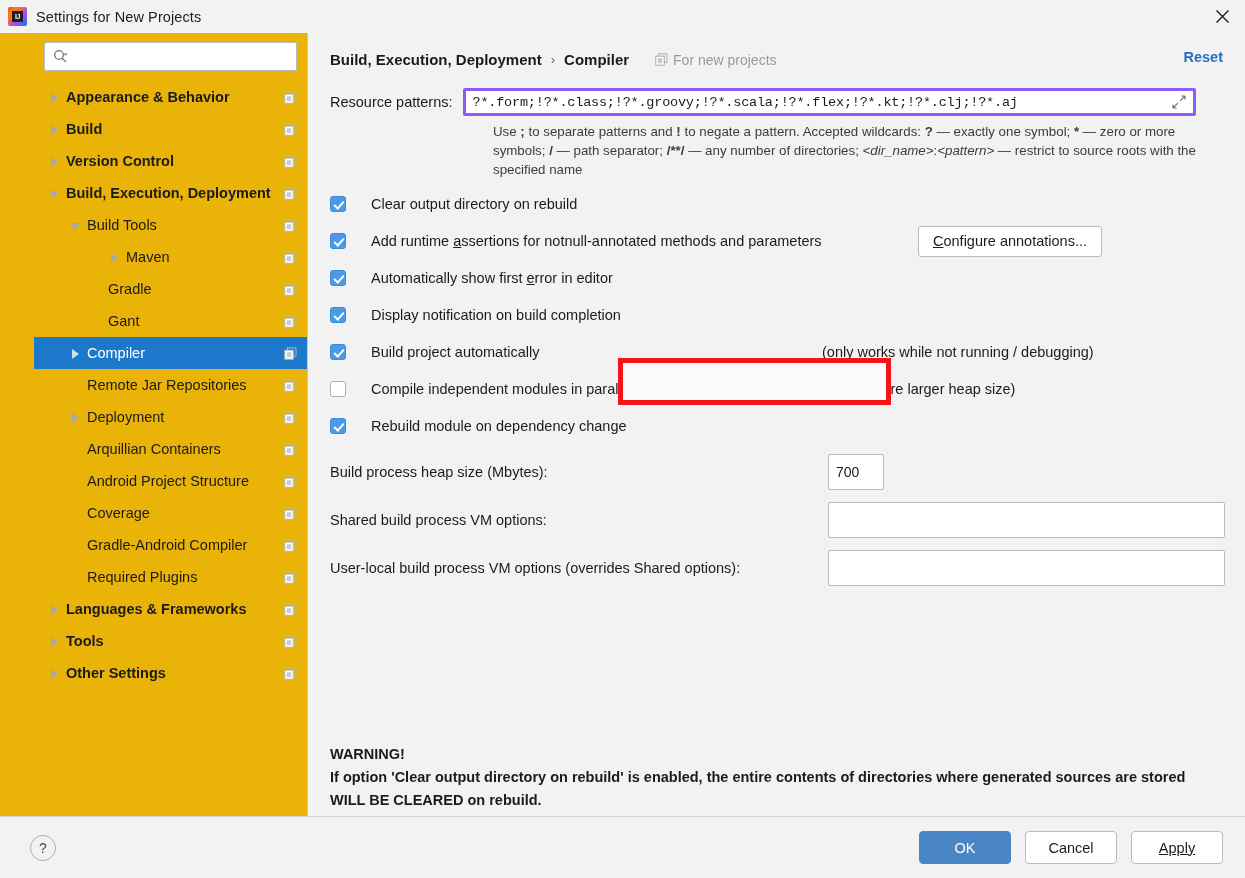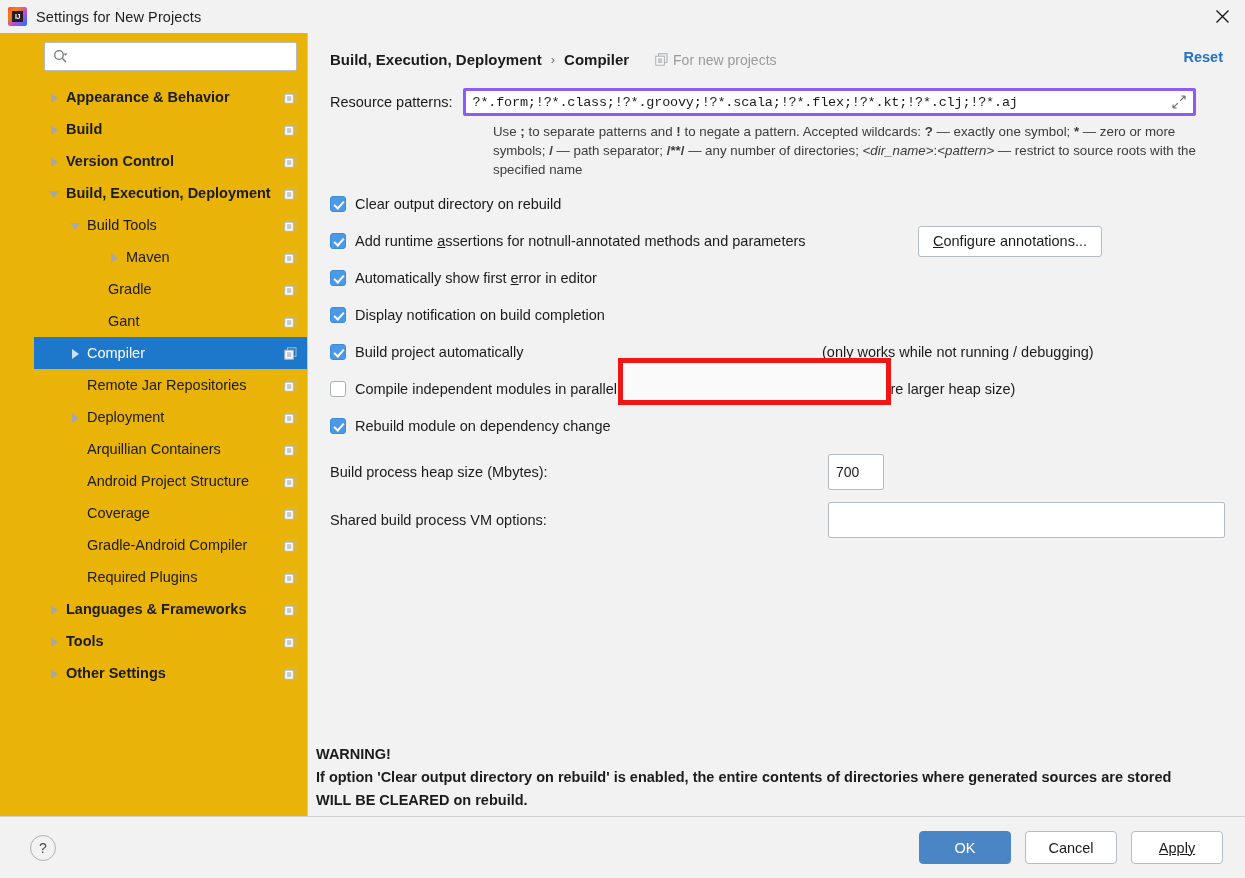--- a/index.html
+++ b/index.html
@@ -272,21 +272,21 @@
   }
   .cb.checked::after {
     content: "";
     position: absolute;
     left: 5px; top: 2px;
     width: 4px; height: 8px;
     border: solid #fff;
     border-width: 0 2px 2px 0;
     transform: rotate(42deg);
   }
-  .cb-label { font-size: 14.5px; color: #1b1b1b; white-space: nowrap; }
+  .cb-label { font-size: 14.5px; color: #1b1b1b; white-space: nowrap; margin-left: 16px; }
   .cb-label u { text-decoration: underline; }
   .side-note {
     position: absolute;
     left: 492px;
     font-size: 14.5px;
     color: #1b1b1b;
     white-space: nowrap;
   }
   .btn-inline {
     position: absolute;
@@ -322,21 +322,21 @@
     display: flex; align-items: center;
     padding: 0 7px;
     font-size: 14px;
     color: #1b1b1b;
   }
   .tf.heap { left: 498px; width: 56px; }
   .tf.wide { left: 498px; width: 397px; }
 
   .warning {
     position: absolute;
-    left: 8px;
+    left: 22px;
     top: 710px;
     font-size: 14.5px;
     font-weight: bold;
     color: #1b1b1b;
     line-height: 23px;
     max-width: 880px;
   }
 
   
   .red-box {
@@ -727,20 +727,26 @@
           </div>
         </div>
 
         <div class="field-row">
           <span class="lbl">Shared build process VM options:</span>
           <div class="tf wide">
             <span></span>
           </div>
         </div>
 
+        <div class="field-row">
+          <span class="lbl">User-local build process VM options (overrides Shared options):</span>
+          <div class="tf wide">
+            <span></span>
+          </div>
+        </div>
 
       </div>
 
       <div class="warning">
         <div>WARNING!</div>
         <div>If option 'Clear output directory on rebuild' is enabled, the entire contents of directories where generated sources are stored WILL BE CLEARED on rebuild.</div>
       </div>
 
       <div class="red-box"></div>
     </div>

